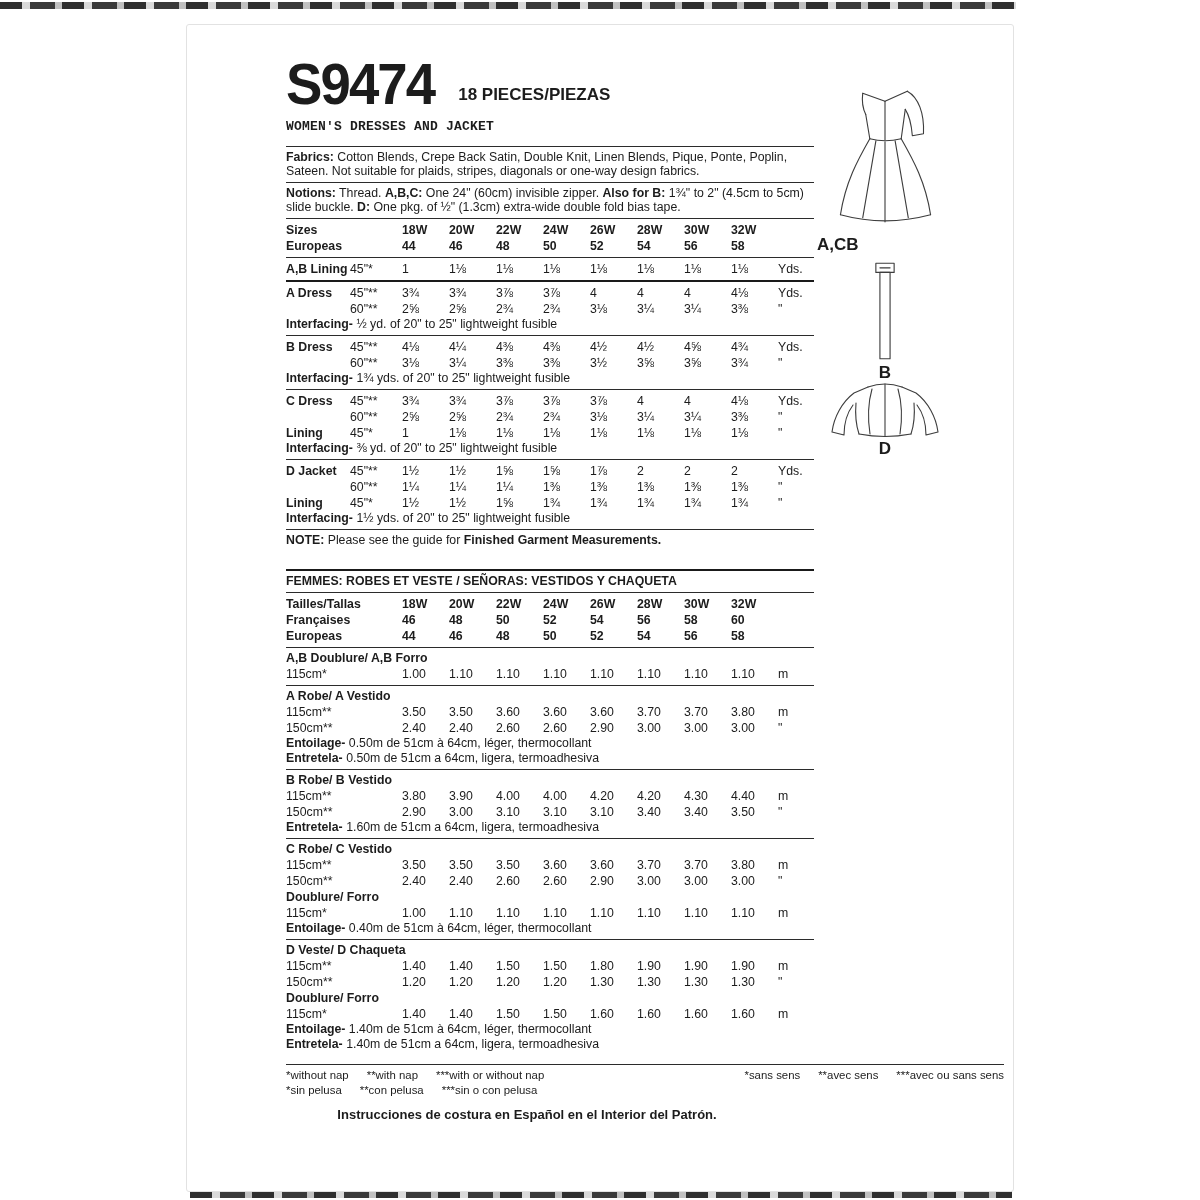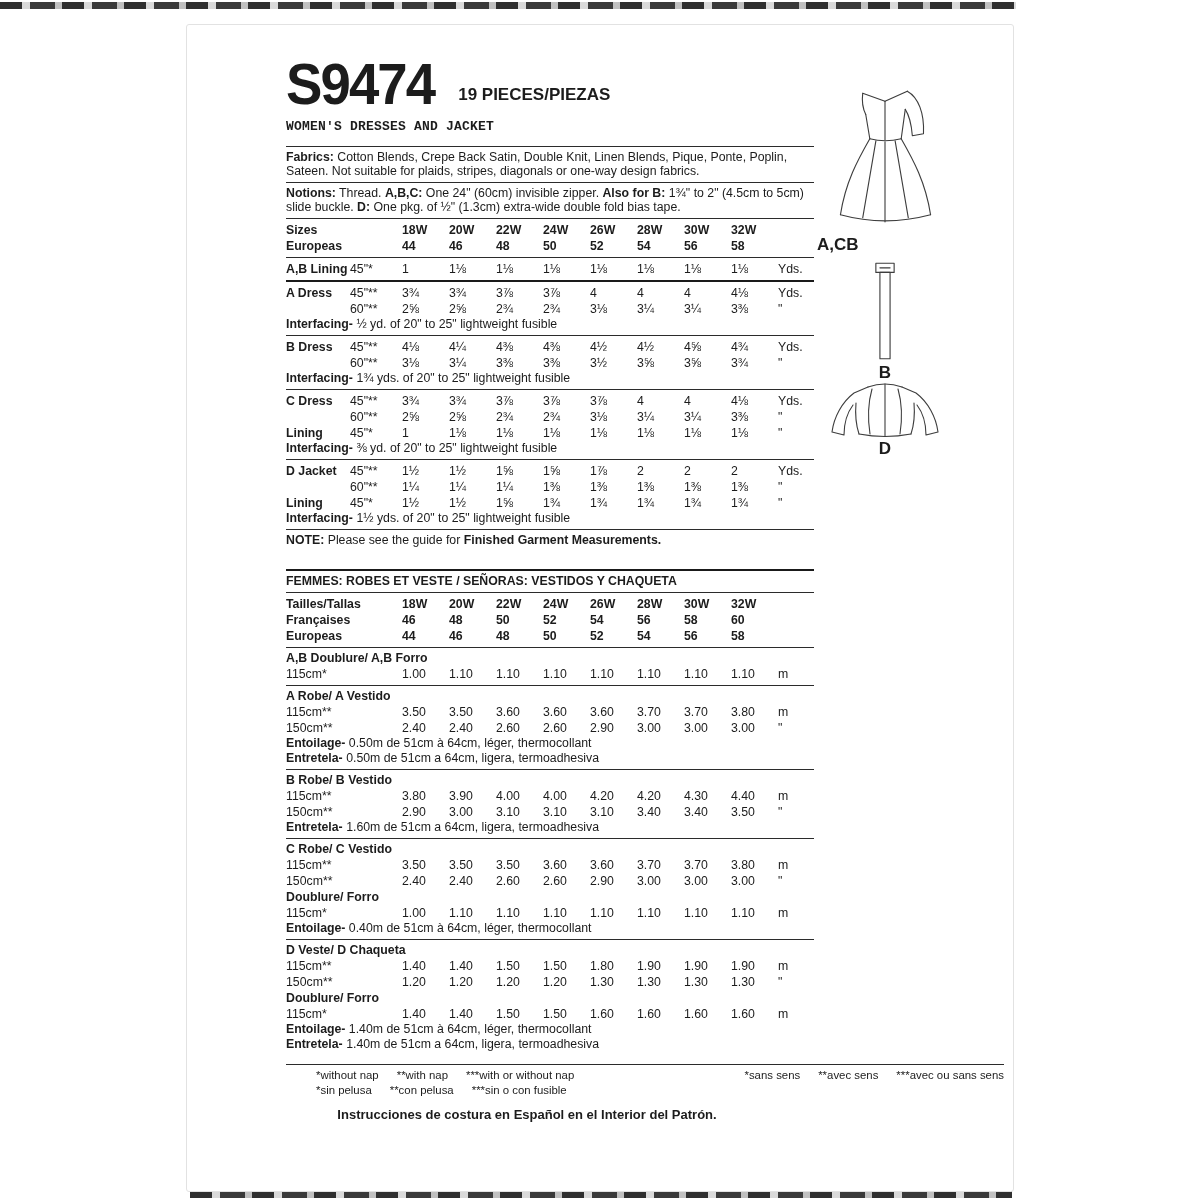--- a/index.html
+++ b/index.html
@@ -42,40 +42,40 @@
   .sec-title{font-size:12.3px;font-weight:bold;line-height:15px;margin-top:1px;}
   .note-line{font-size:12.3px;line-height:15px;}.gap18{height:18px;}
   
   .illus{position:absolute;left:628px;width:140px;}
   .illus svg{display:block;margin:0 auto;}
   .illus .lblrow{display:flex;font-weight:bold;font-size:17px;padding:0 2px;}
   .illus .lblc{text-align:center;font-weight:bold;font-size:17px;}
   .ln{fill:none;stroke:#3d3d3d;stroke-width:1.1;stroke-linejoin:round;stroke-linecap:round;}
   
   .footnotes{position:absolute;left:99px;top:1036px;width:718px;font-size:11.4px;line-height:15px;}
-  .fline{display:flex;white-space:nowrap;margin-left:30px;}
+  .fline{display:flex;white-space:nowrap;}
   .fline span{margin-right:18px;}
   .fline .pushR{margin-left:auto;margin-right:0;}
   .fline .fr span{margin-right:18px;}
   .fline .fr span:last-child{margin-right:0;}
   .bottom-note{position:absolute;left:60px;top:1082px;width:560px;text-align:center;
     font-size:13px;font-weight:bold;}
 </style>
 </head>
 <body>
 
 <div class="band"></div>
 <div class="band bottom"></div>
 
 <div class="sheet">
 
   <div class="content">
     <div class="h1row">
       <span class="pattern-number">S9474</span>
-      <span class="pieces">19 PIECES/PIEZAS</span>
+      <span class="pieces">18 PIECES/PIEZAS</span>
     </div>
     <div class="doc-title">WOMEN'S DRESSES AND JACKET</div>
     <hr class="rl">
     <div class="para" id="fabrics-para"><span class="b">Fabrics:</span><span> Cotton Blends, Crepe Back Satin, Double Knit, Linen Blends, Pique, Ponte, Poplin, Sateen. Not suitable for plaids, stripes, diagonals or one-way design fabrics.</span></div>
     <hr class="rl">
     <div class="para" id="notions-para"><span class="b">Notions:</span><span> Thread. </span><span class="b">A,B,C:</span><span> One 24" (60cm) invisible zipper. </span><span class="b">Also for B:</span><span> 1¾" to 2" (4.5cm to 5cm) slide buckle. </span><span class="b">D:</span><span> One pkg. of ½" (1.3cm) extra-wide double fold bias tape.</span></div>
     <div id="imperial-table">
         <hr class="rl">
         <div class="row hdr">
           <span class="lab">Sizes</span>
@@ -502,18 +502,18 @@
     <hr class="rl">
     <div class="fline" id="fn-line1">
         <span>*without nap</span>
         <span>**with nap</span>
         <span>***with or without nap</span>
         <span class="fr pushR"><span>*sans sens</span><span>**avec sens</span><span>***avec ou sans sens</span></span>
       </div>
     <div class="fline" id="fn-line2">
         <span>*sin pelusa</span>
         <span>**con pelusa</span>
-        <span>***sin o con fusible</span>
+        <span>***sin o con pelusa</span>
       </div>
   </div>
 
   <div class="bottom-note">Instrucciones de costura en Español en el Interior del Patrón.</div>
 </div>
 
 </body></html>

